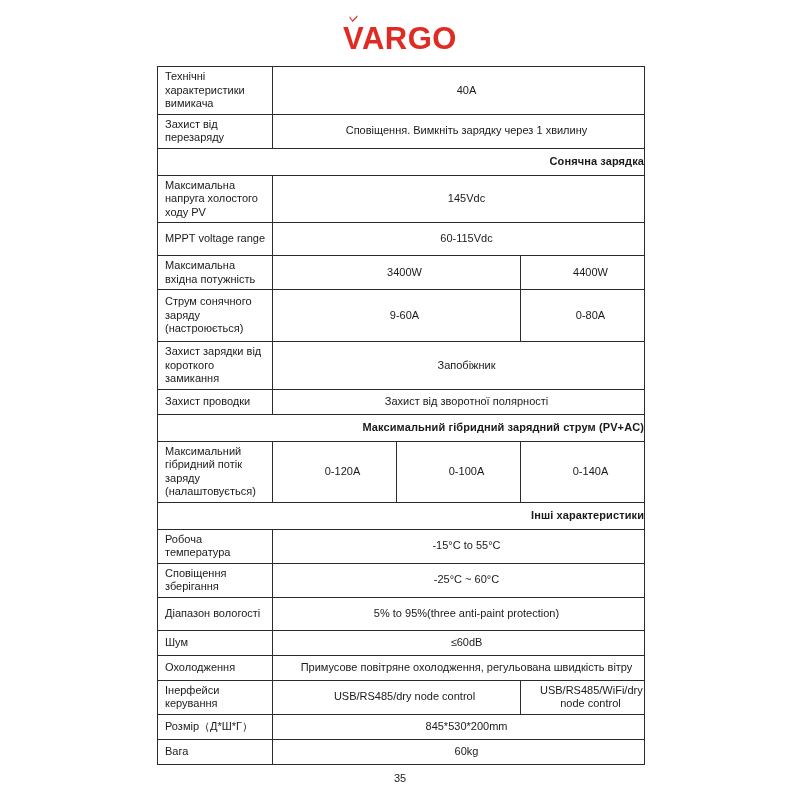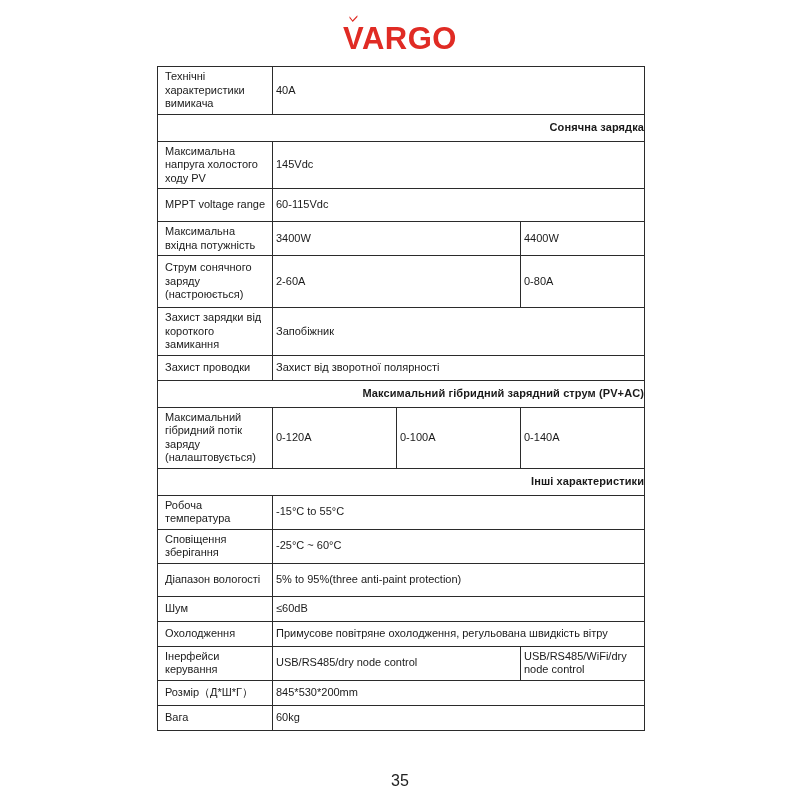--- a/index.html
+++ b/index.html
@@ -61,22 +61,22 @@
     padding: 3px 0 3px 0;
     vertical-align: middle;
     color: #1a1a1a;
   }
   .spec-table td.label {
     padding-left: 7px;
     padding-right: 3px;
     text-align: left;
   }
   .spec-table td.val {
-    text-align: left;
-    padding-left: 3px;
+    text-align: center;
+    padding-left: 19px;
     padding-right: 3px;
   }
   .spec-table td.section {
     font-weight: bold;
     padding-left: 7px;
     padding-top: 4px;
     padding-bottom: 4px;
     text-align: right;
     letter-spacing: 0.1px;
   }
@@ -88,21 +88,21 @@
   
   .c-label { width: 115px; }
 
   
   .page-number {
     position: absolute;
     left: 0;
     top: 772px;
     width: 800px;
     text-align: center;
-    font-size: 16px;
+    font-size: 11px;
     color: #222222;
   }
 </style>
 </head>
 <body>
 
 <div class="logo-wrap">
   <div class="logo">
     <span class="logo-tick">
       <svg width="9" height="9" viewBox="0 0 9 9">
@@ -118,39 +118,43 @@
     <col class="c-label">
     <col>
     <col>
     <col>
   </colgroup>
   <tbody id="spec-body">
       <tr class="double">
         <td class="label">Технічні характеристики вимикача</td>
         <td class="val" colspan="3">40A</td>
       </tr>
+      <tr class="double">
+        <td class="label">Захист від перезаряду</td>
+        <td class="val" colspan="3">Сповіщення. Вимкніть зарядку через 1 хвилину</td>
+      </tr>
       <tr class="single">
         <td class="section" colspan="4">Сонячна зарядка</td>
       </tr>
       <tr class="tall">
         <td class="label">Максимальна напруга холостого ходу PV</td>
         <td class="val" colspan="3">145Vdc</td>
       </tr>
       <tr class="double">
         <td class="label">MPPT voltage range</td>
         <td class="val" colspan="3">60-115Vdc</td>
       </tr>
       <tr class="double">
         <td class="label">Максимальна вхідна потужність</td>
         <td class="val" colspan="2">3400W</td>
         <td class="val">4400W</td>
       </tr>
       <tr class="tall3">
         <td class="label">Струм сонячного заряду (настроюється)</td>
-        <td class="val" colspan="2">2-60A</td>
+        <td class="val" colspan="2">9-60A</td>
         <td class="val">0-80A</td>
       </tr>
       <tr class="tall">
         <td class="label">Захист зарядки від короткого замикання</td>
         <td class="val" colspan="3">Запобіжник</td>
       </tr>
       <tr class="single">
         <td class="label">Захист проводки</td>
         <td class="val" colspan="3">Захист від зворотної полярності</td>
       </tr>

